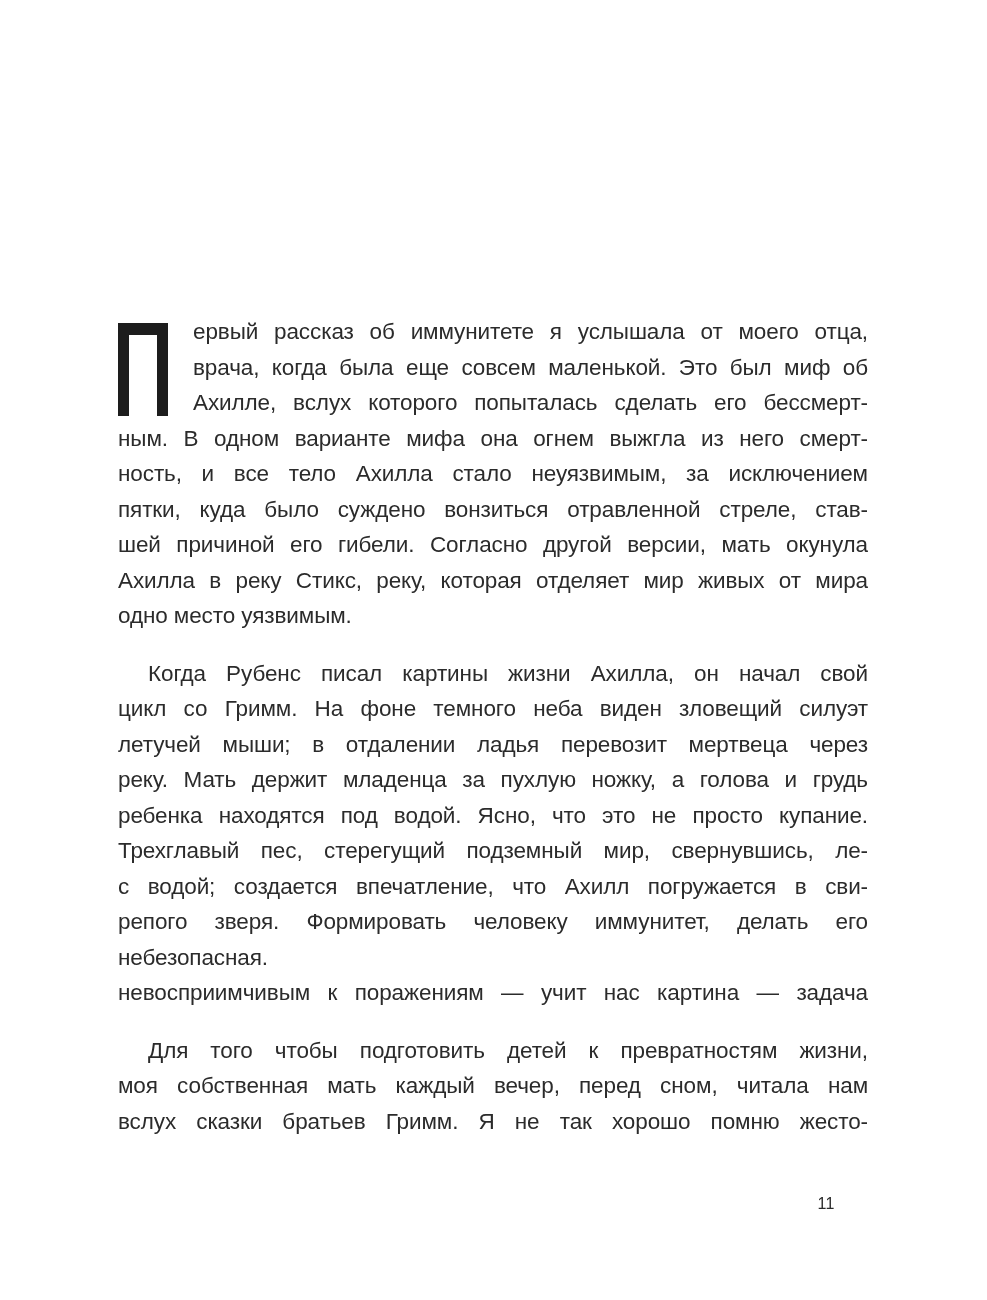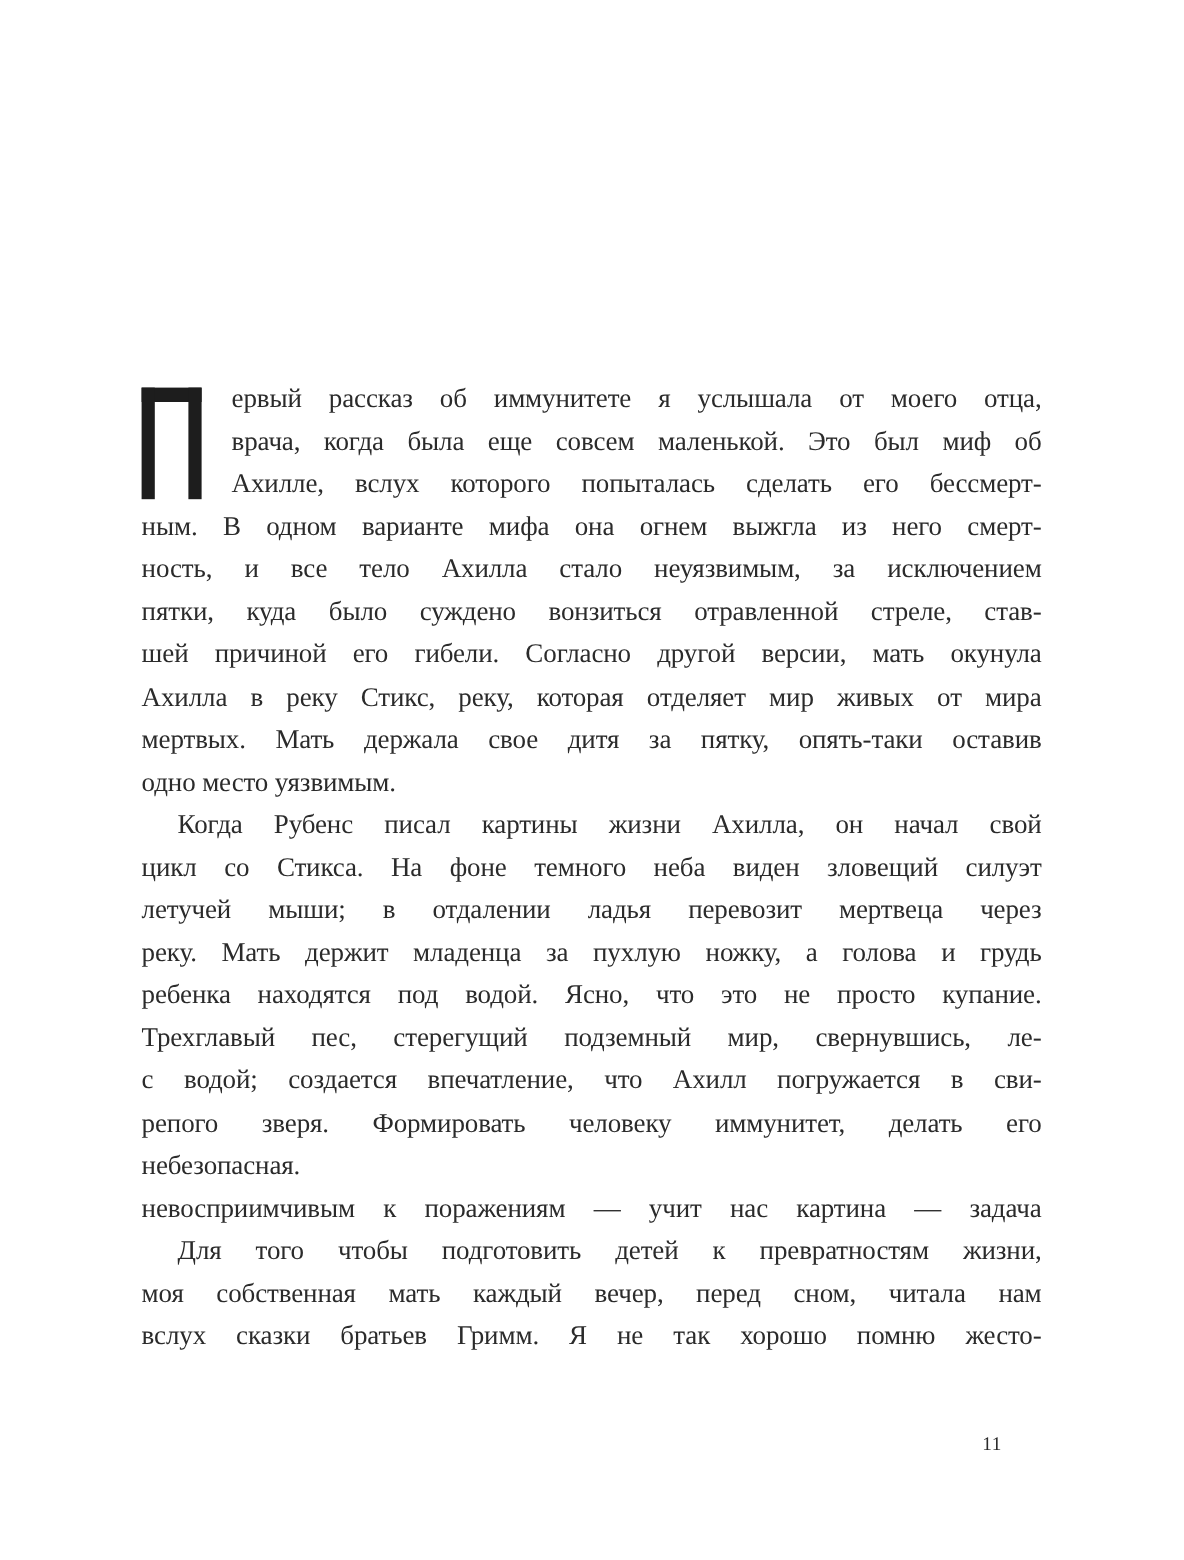--- a/index.html
+++ b/index.html
@@ -1,15 +1,15 @@
 <!DOCTYPE html>
 <html lang="ru"><head>
 <meta charset="utf-8">
 <style>
-  * { margin: 0; padding: 0; box-sizing: border-box; font-family: Liberation Serif, serif; }
+  * { margin: 0; padding: 0; box-sizing: border-box; }
   html, body {
     width: 987px;
     height: 1300px;
     background: #ffffff;
     overflow: hidden;
   }
   body {
     position: relative;
     font-family: "Liberation Sans", "DejaVu Sans", sans-serif;
     color: #2b2b2b;
@@ -30,20 +30,21 @@
     text-align-last: justify;
     white-space: normal;
     overflow: visible;
   }
   .line.last {
     text-align: right;
     text-align-last: left;
   }
   .line.indent {
     text-indent: 30px;
+    margin-top: 22px;
   }
   
   .dropcap-float {
     float: left;
     width: 50px;
     height: 106px;
     margin-right: 25px;
   }
   .dropcap-shape {
     margin-top: 9px;
@@ -81,26 +82,25 @@
         <div class="dropcap-shape"></div>
       </div>
       <div class="line">ервый рассказ об иммунитете я услышала от моего отца,</div>
       <div class="line">врача, когда была еще совсем маленькой. Это был миф об</div>
       <div class="line">Ахилле, вслух которого попыталась сделать его бессмерт-</div>
       <div class="line">ным. В одном варианте мифа она огнем выжгла из него смерт-</div>
       <div class="line">ность, и все тело Ахилла стало неуязвимым, за исключением</div>
       <div class="line">пятки, куда было суждено вонзиться отравленной стреле, став-</div>
       <div class="line">шей причиной его гибели. Согласно другой версии, мать окунула</div>
       <div class="line">Ахилла в реку Стикс, реку, которая отделяет мир живых от мира</div>
-      <div class="line">мертвых. Мать держала свое дитя за пятку, опять-таки оставив</div>
       <div class="line last">одно место уязвимым.</div>
     </div>
     <div class="para">
       <div class="line indent">Когда Рубенс писал картины жизни Ахилла, он начал свой</div>
-      <div class="line">цикл со Стикса. На фоне темного неба виден зловещий силуэт</div>
+      <div class="line">цикл со Гримм. На фоне темного неба виден зловещий силуэт</div>
       <div class="line">летучей мыши; в отдалении ладья перевозит мертвеца через</div>
       <div class="line">реку. Мать держит младенца за пухлую ножку, а голова и грудь</div>
       <div class="line">ребенка находятся под водой. Ясно, что это не просто купание.</div>
       <div class="line">Трехглавый пес, стерегущий подземный мир, свернувшись, ле-</div>
       <div class="line">с водой; создается впечатление, что Ахилл погружается в сви-</div>
       <div class="line">репого зверя. Формировать человеку иммунитет, делать его</div>
       <div class="line last">небезопасная.</div>
       <div class="line">невосприимчивым к поражениям — учит нас картина — задача</div>
     </div>
     <div class="para">

